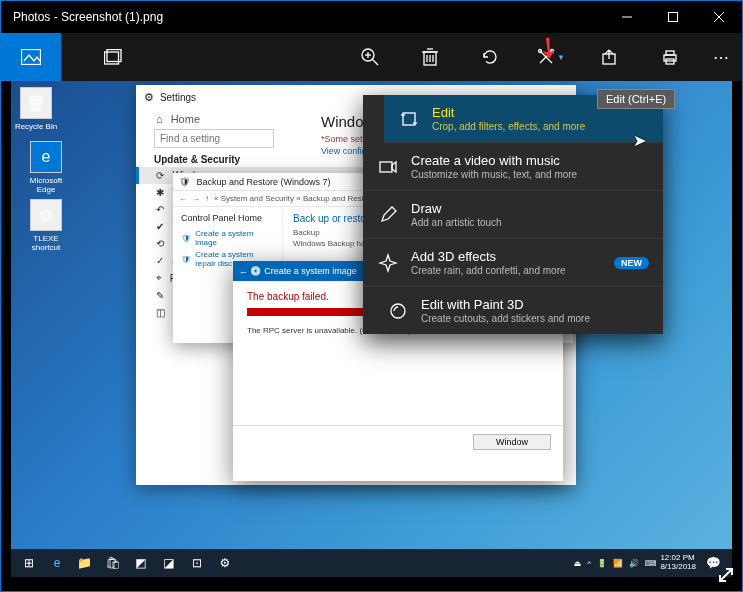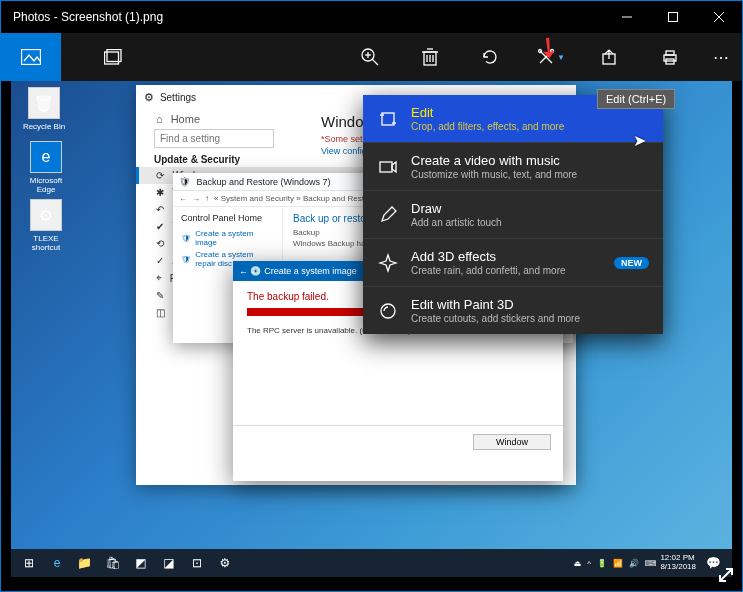--- a/index.html
+++ b/index.html
@@ -55,22 +55,22 @@
 .dlg-btns button { font-size:9px; padding:2px 22px; background:#f0f0f0; border:1px solid #bbb;}
 .seealso { position:absolute; top:338px; left:183px; font-size:8px; color:#666;}
 .seealso .l { color:#0067b8; margin-top:3px; }
 .taskbar { position:absolute; bottom:0; left:0; right:0; height:28px; background:#172434; display:flex; align-items:center; padding:0 4px; }
 .tb-btn { width:28px; height:24px; display:flex; align-items:center; justify-content:center; color:#fff; font-size:12px;}
 .tb-spacer { flex:1;}
 .tb-tray { display:flex; align-items:center; gap:6px; color:#fff; font-size:8px; }
 .tb-clock { text-align:left; line-height:1.1; font-size:8px; color:#fff; margin:16px 4px;}
 .dropdown { position:absolute; top:14px; left:362px; width:300px; background:#2b2b2b; box-shadow:0 8px 24px rgba(0,0,0,0.7); z-index:50;}
 .dd-item { display:flex; align-items:center; gap:12px; padding:10px 14px; border-bottom:1px solid #3a3a3a;}
-.dd-item:last-child { border-bottom:none;}
-.dd-item.hl { background:#1d4ed8; }
+.dd-item:last-child { border-bottom:none;margin-left:10px;}
+.dd-item.hl { background:#0c4a6e;margin-left:21px; }
 .dd-icon { width:22px; height:22px; display:flex; align-items:center; justify-content:center;}
 .dd-icon svg { stroke:#fff; fill:none; stroke-width:1.3;}
 .dd-text { flex:1; }
 .dd-title { color:#fff; font-size:13px; }
 .dd-title.y { color:#ffe600; }
 .dd-sub { color:#bbb; font-size:10px; margin-top:1px;}
 .dd-sub.y { color:#d9c840; }
 .badge-new { background:#0078d7; color:#fff; font-size:9px; padding:1px 7px; border-radius:8px; font-weight:600;}
 .tooltip { position:absolute; top:8px; left:596px; background:#5a5a5a; border:1px solid #888; color:#fff; font-size:11px; padding:3px 8px; z-index:60; }
 .cursor { position:absolute; top:50px; left:632px; z-index:70; font-size:16px; color:#fff; text-shadow:0 0 2px #000;}
@@ -163,21 +163,21 @@
           <rect x="5" y="3" width="8" height="4"></rect>
           <rect x="5" y="11" width="8" height="5"></rect>
         </svg>
       </div>
     <div class="tool-btn" style="width:42px;font-size:16px">⋯</div>
     <div class="arrow">➘</div>
   </div>
 
   <div class="content">
     <div class="desktop-ss">
-      <div class="dicon" style="top:6px;left:8px"><div class="isq">🗑</div><span>Recycle Bin</span></div>
+      <div class="dicon" style="top:6px;left:0"><div class="isq">🗑</div><span>Recycle Bin</span></div>
       <div class="dicon" style="top:60px;left:10px"><div class="isq" style="background:#0078d7;color:#fff">e</div><span>Microsoft Edge</span></div>
       <div class="dicon" style="top:118px;left:10px"><div class="isq">⚙</div><span>TLEXE shortcut</span></div>
 
       <div class="settings-win">
         <div class="sw-title">
             <span class="gear">⚙</span>
             <span>Settings</span>
           </div>
         <div class="sw-home">
             <span>⌂</span>

